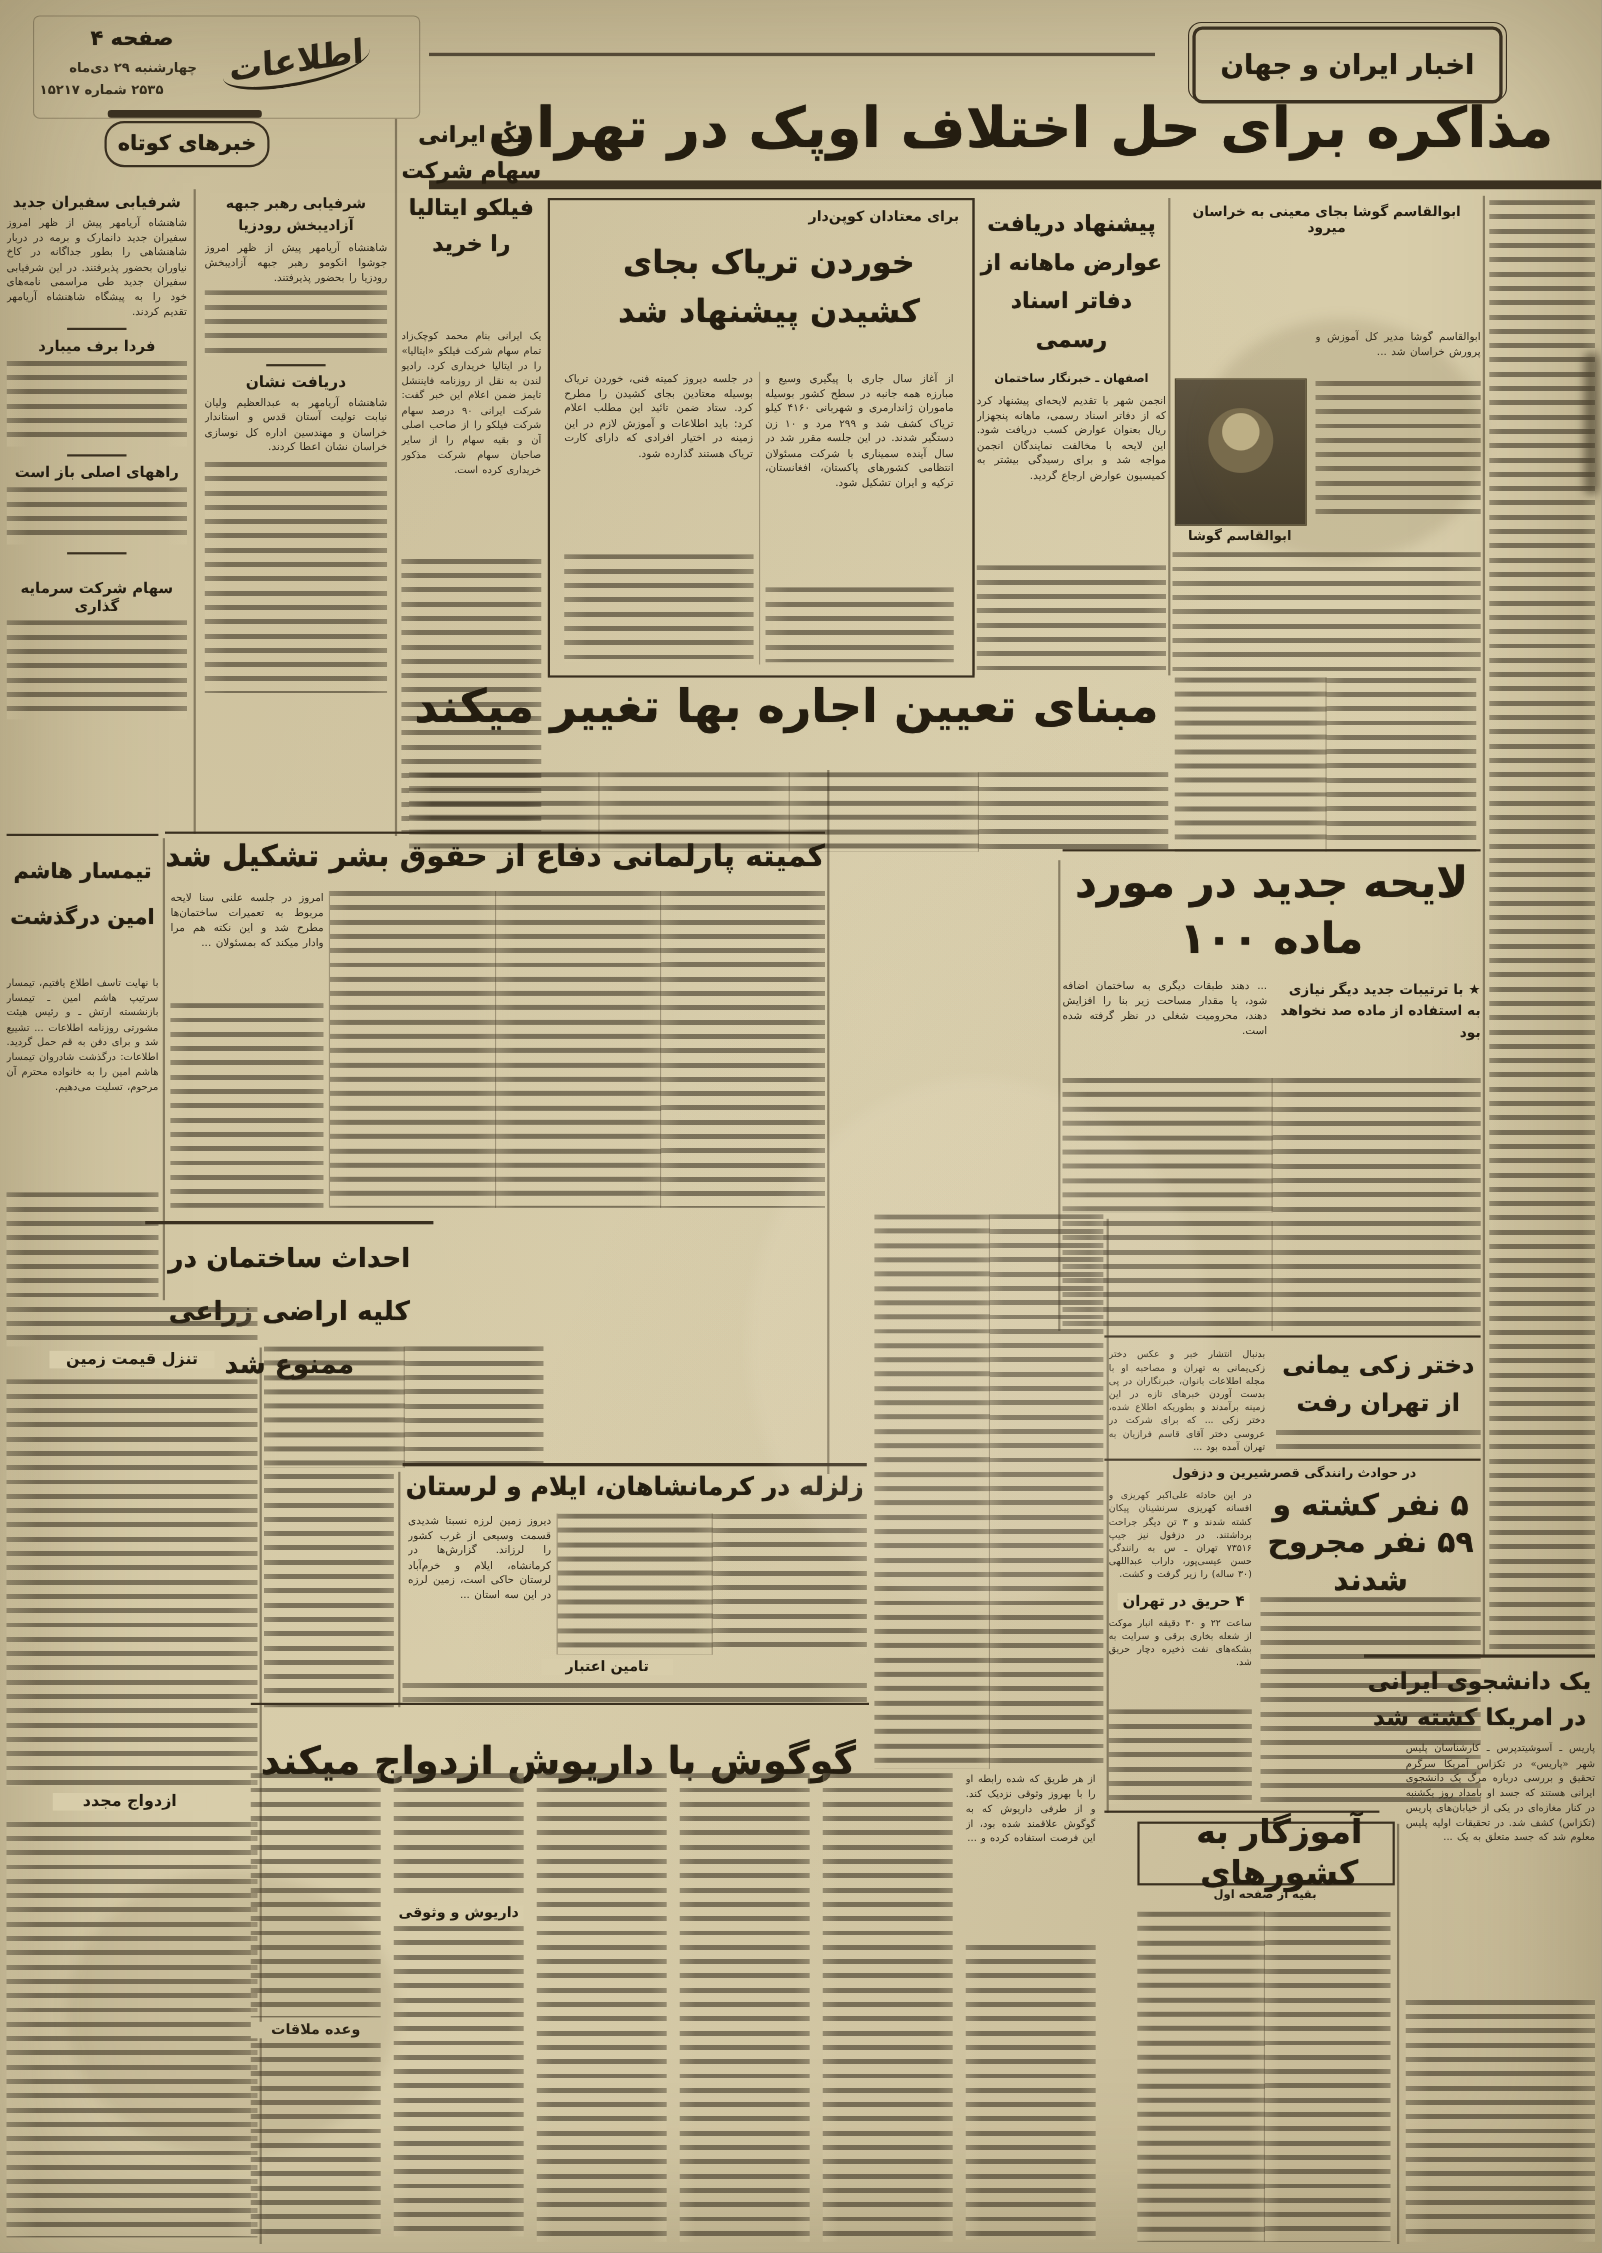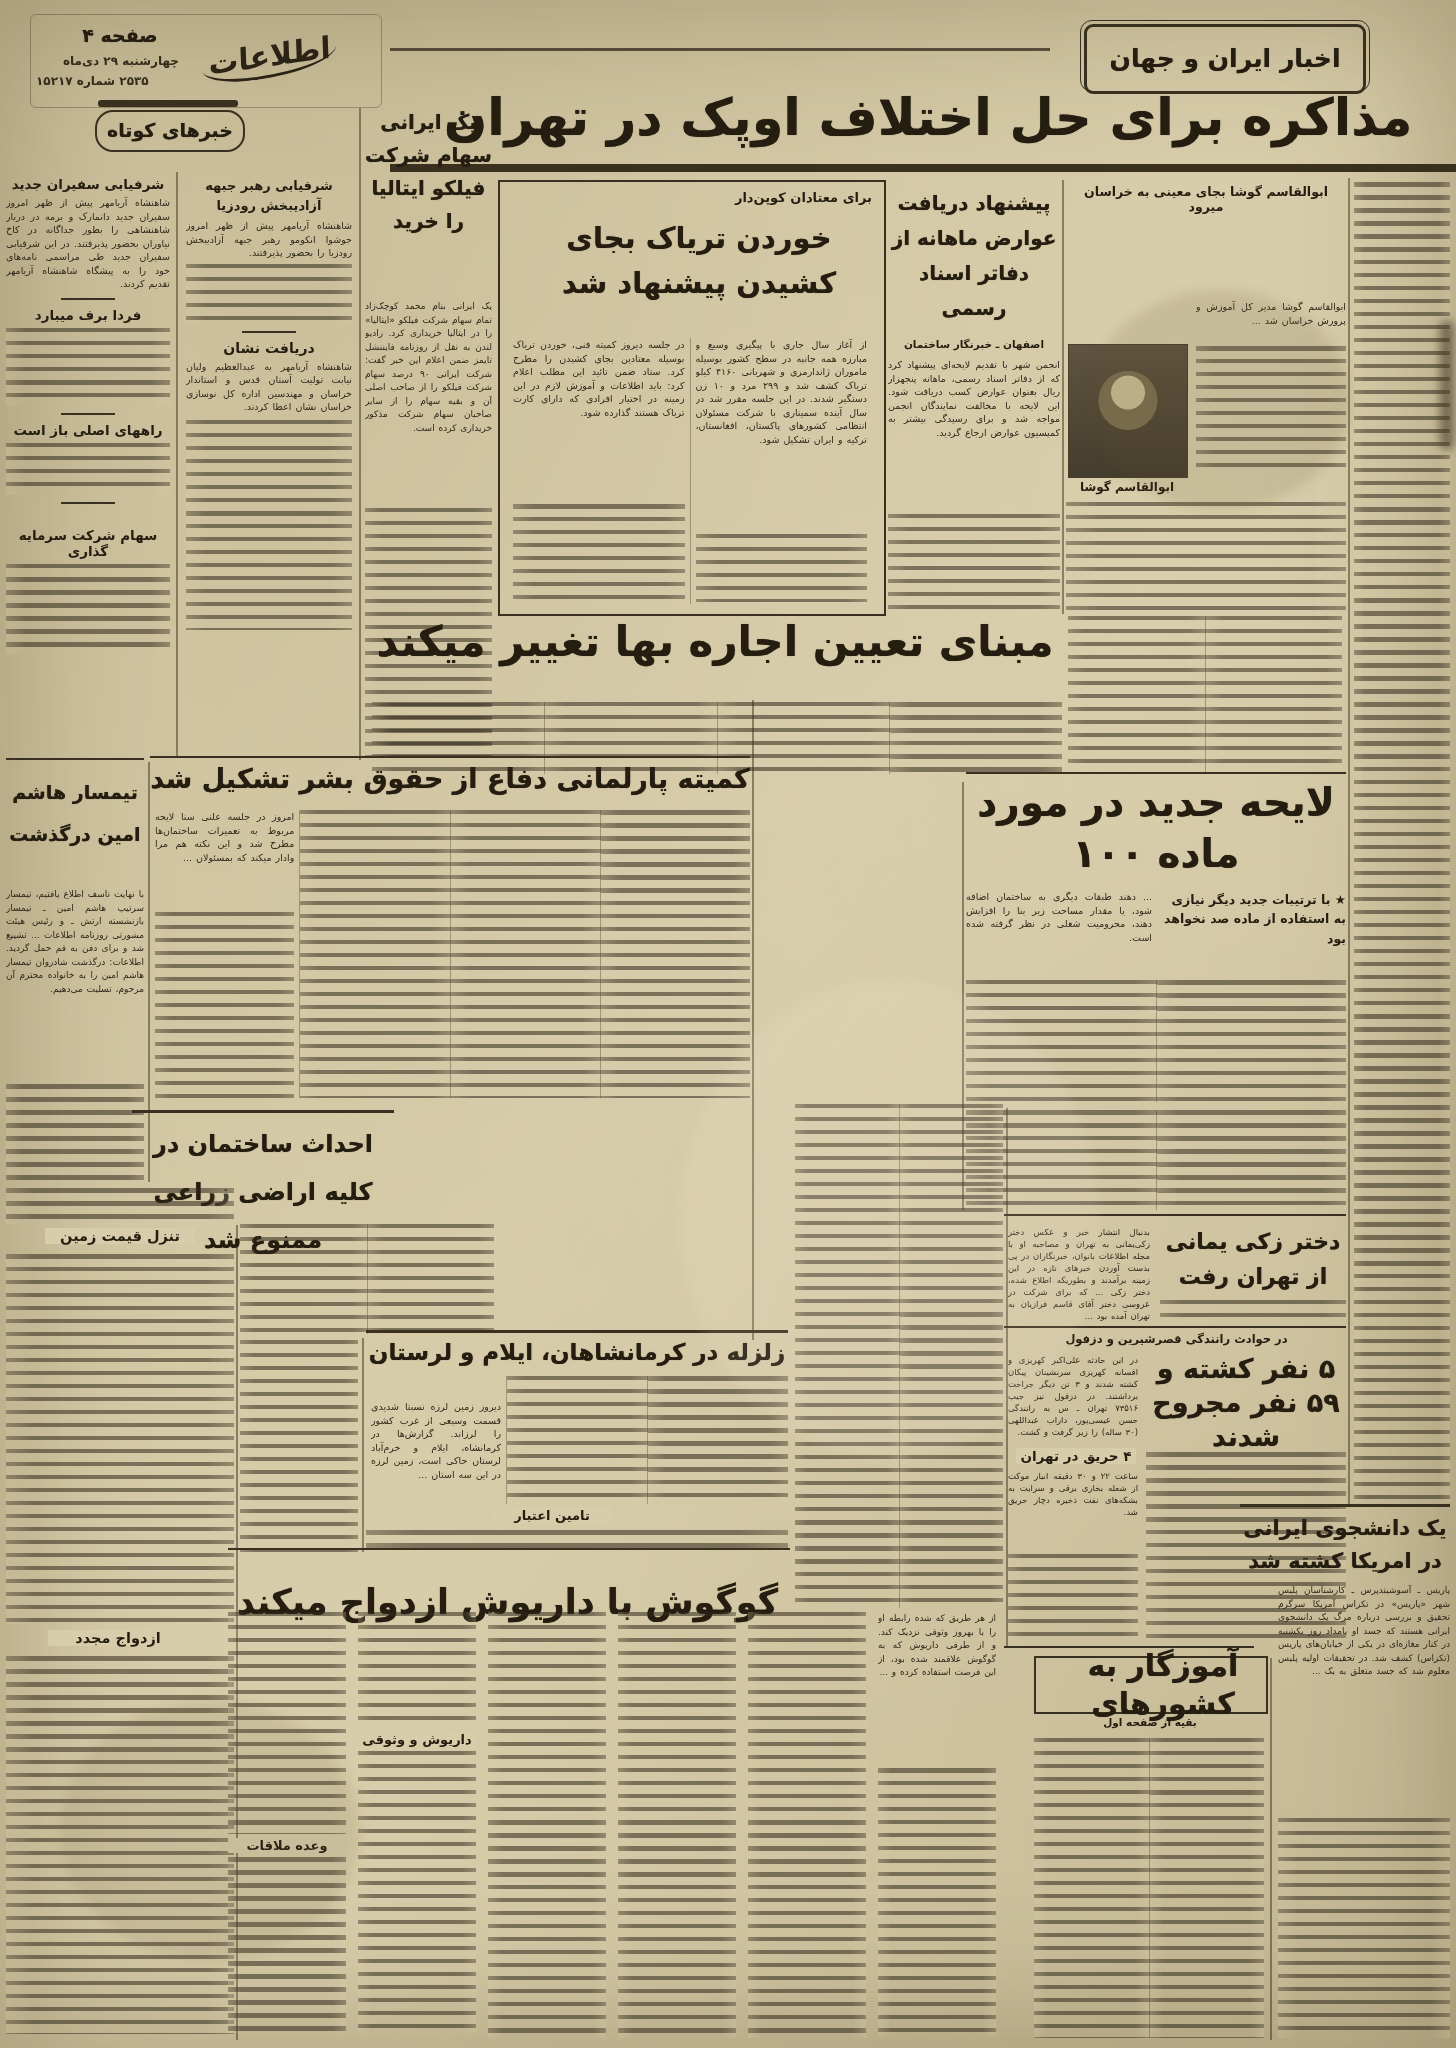--- a/index.html
+++ b/index.html
@@ -199,21 +199,21 @@
   <div class="abs gk" style="left:6px;top:1254px;width:228px;height:370px;"></div>
   <div class="abs subhd" style="left:48px;top:1630px;width:140px;font-size:14.5px;text-align:center;">ازدواج مجدد</div>
   <div class="abs gk" style="left:6px;top:1656px;width:228px;height:378px;"></div>
 
   <div class="abs hr" style="left:366px;top:1330px;width:422px;height:2.5px;"></div>
   <div class="abs hd" style="left:366px;top:1338px;width:422px;font-size:23px;">زلزله در کرمانشاهان، ایلام و لرستان</div>
   <div class="abs cols" style="left:366px;top:1376px;width:422px;height:128px;">
     <div class="col gk"></div>
     <div class="col gk"></div>
     <div class="col">
-      <div class="bd" style="height:128px;margin-top:24px;">دیروز زمین لرزه نسبتا شدیدی قسمت وسیعی از غرب کشور را لرزاند. گزارش‌ها در کرمانشاه، ایلام و خرم‌آباد لرستان حاکی است، زمین لرزه در این سه استان ...</div>
+      <div class="bd" style="height:128px;">دیروز زمین لرزه نسبتا شدیدی قسمت وسیعی از غرب کشور را لرزاند. گزارش‌ها در کرمانشاه، ایلام و خرم‌آباد لرستان حاکی است، زمین لرزه در این سه استان ...</div>
     </div>
   </div>
   <div class="abs subhd" style="left:492px;top:1508px;width:120px;font-size:13px;">تامین اعتبار</div>
   <div class="abs gk" style="left:366px;top:1530px;width:422px;height:22px;"></div>
 
   <div class="abs cols" style="left:795px;top:1104px;width:208px;height:504px;">
     <div class="col gk"></div>
     <div class="col gk"></div>
   </div>
 

